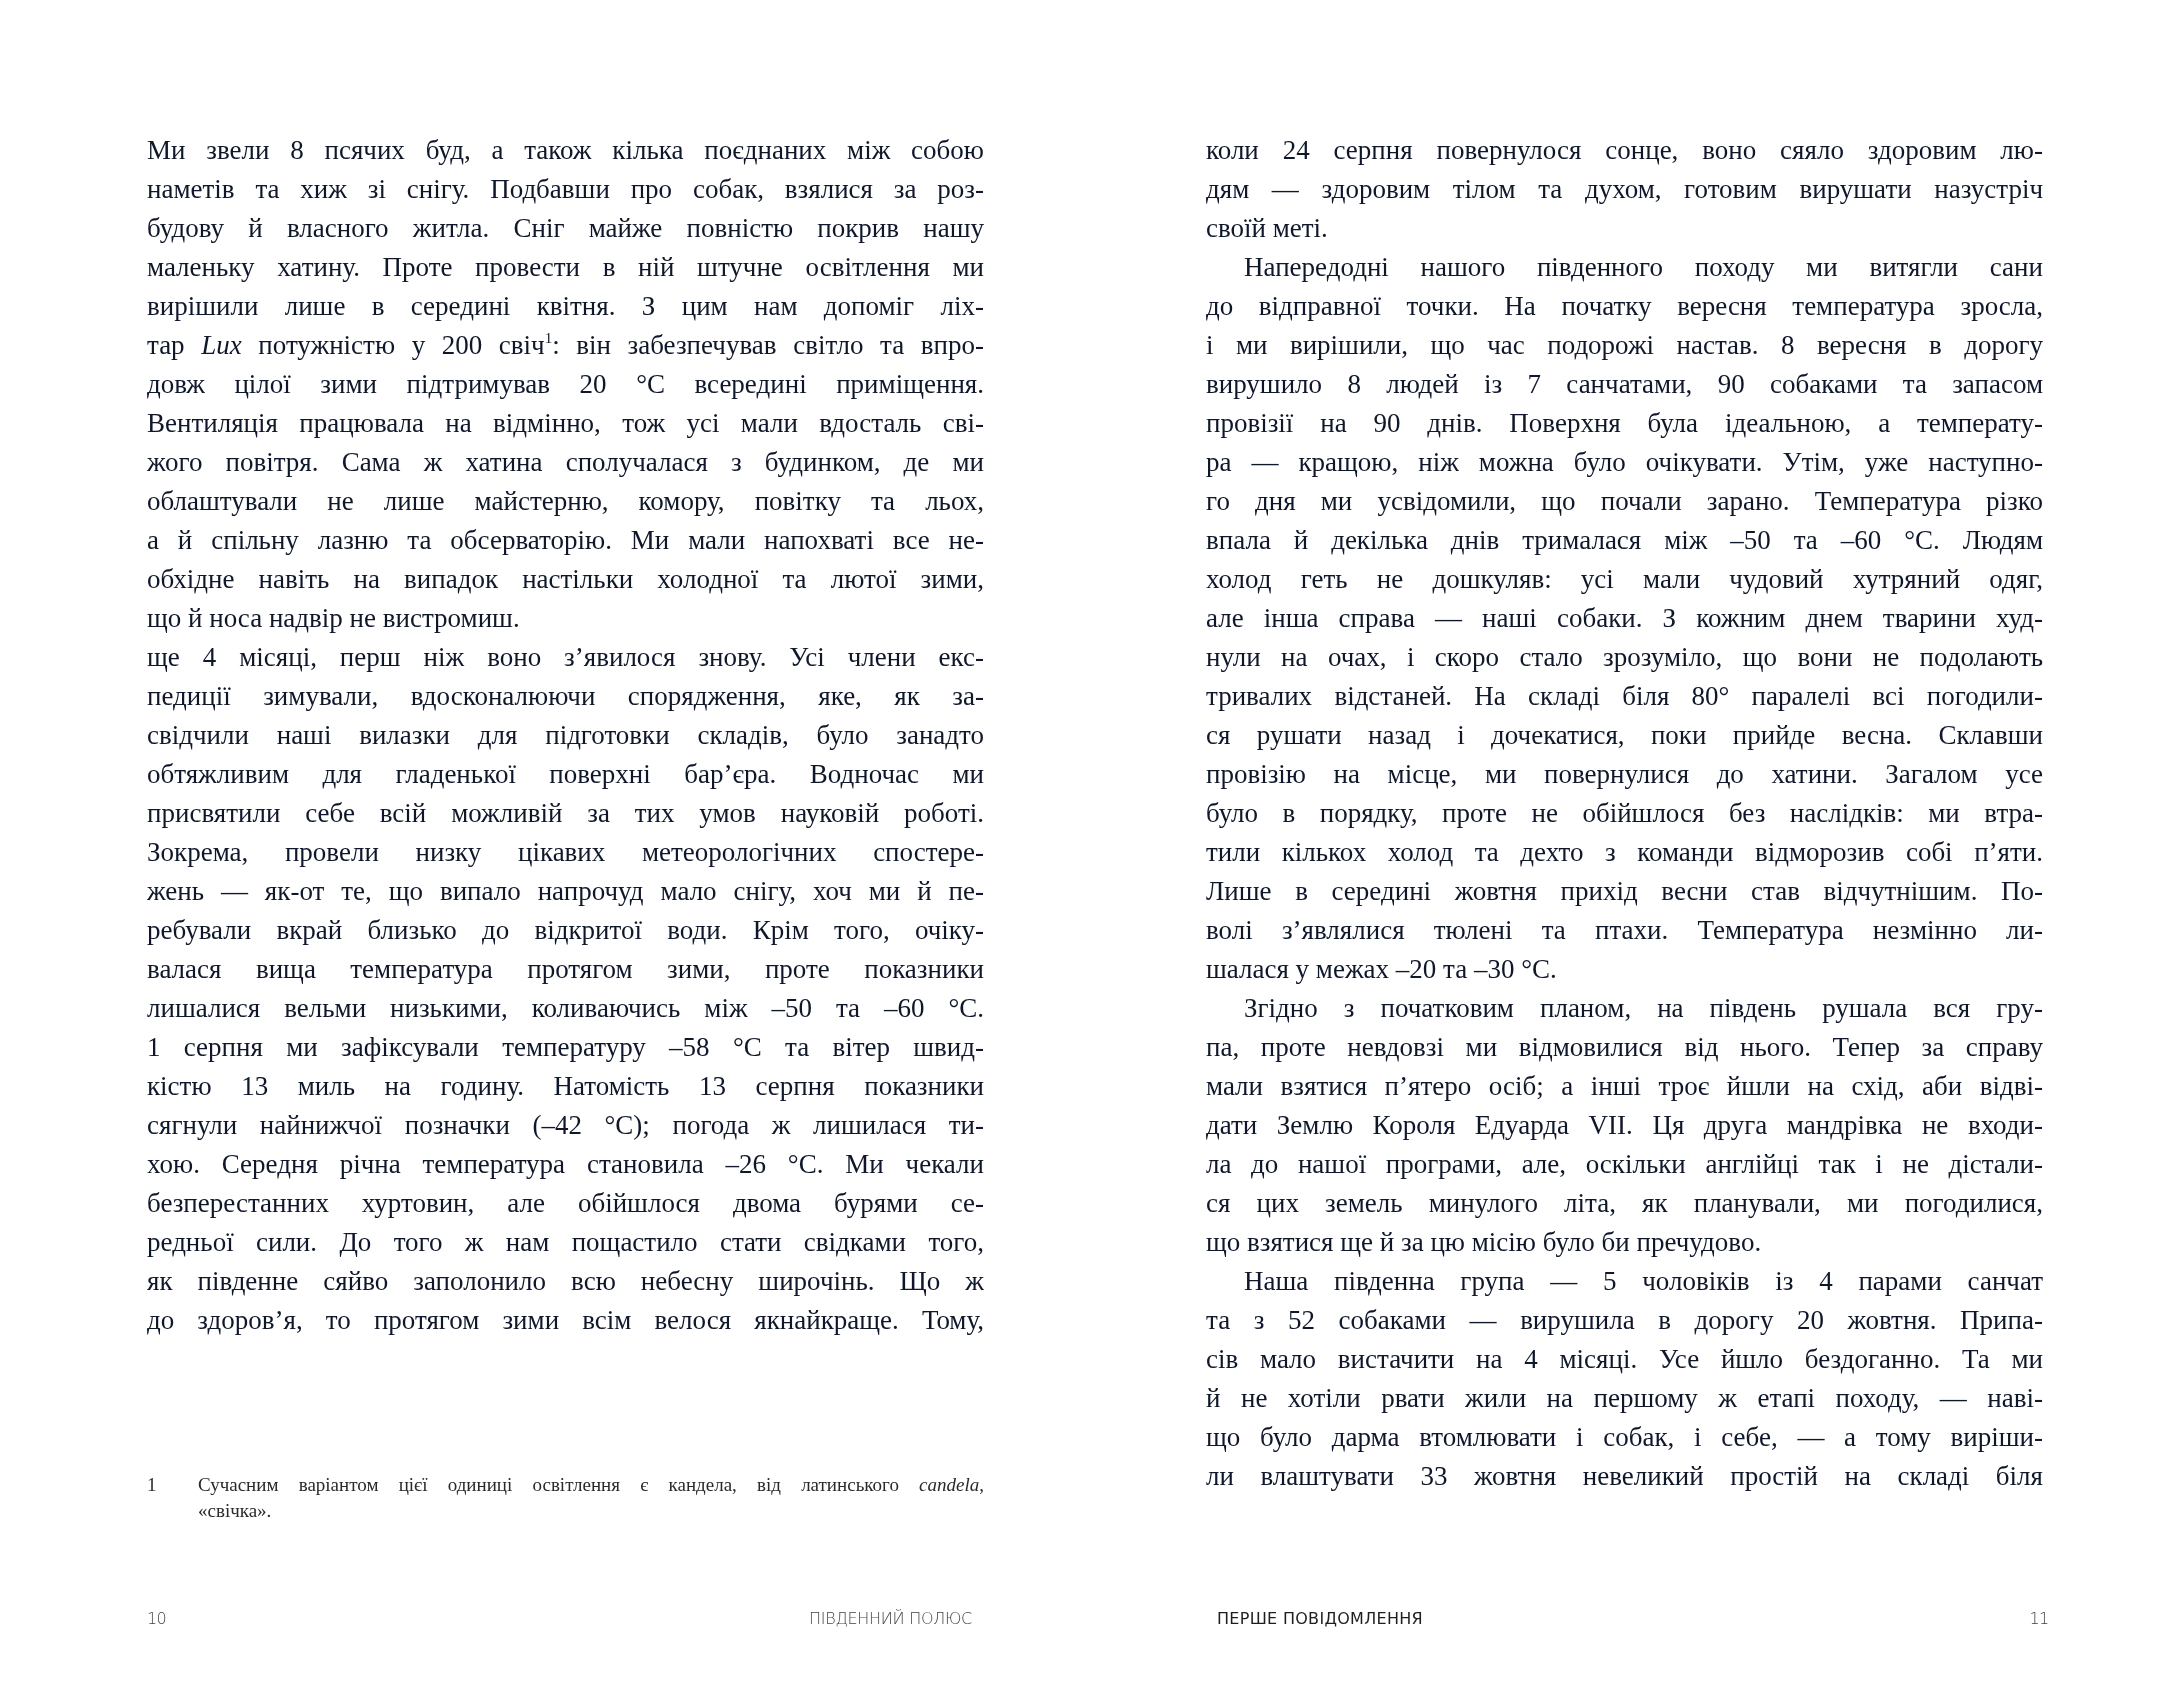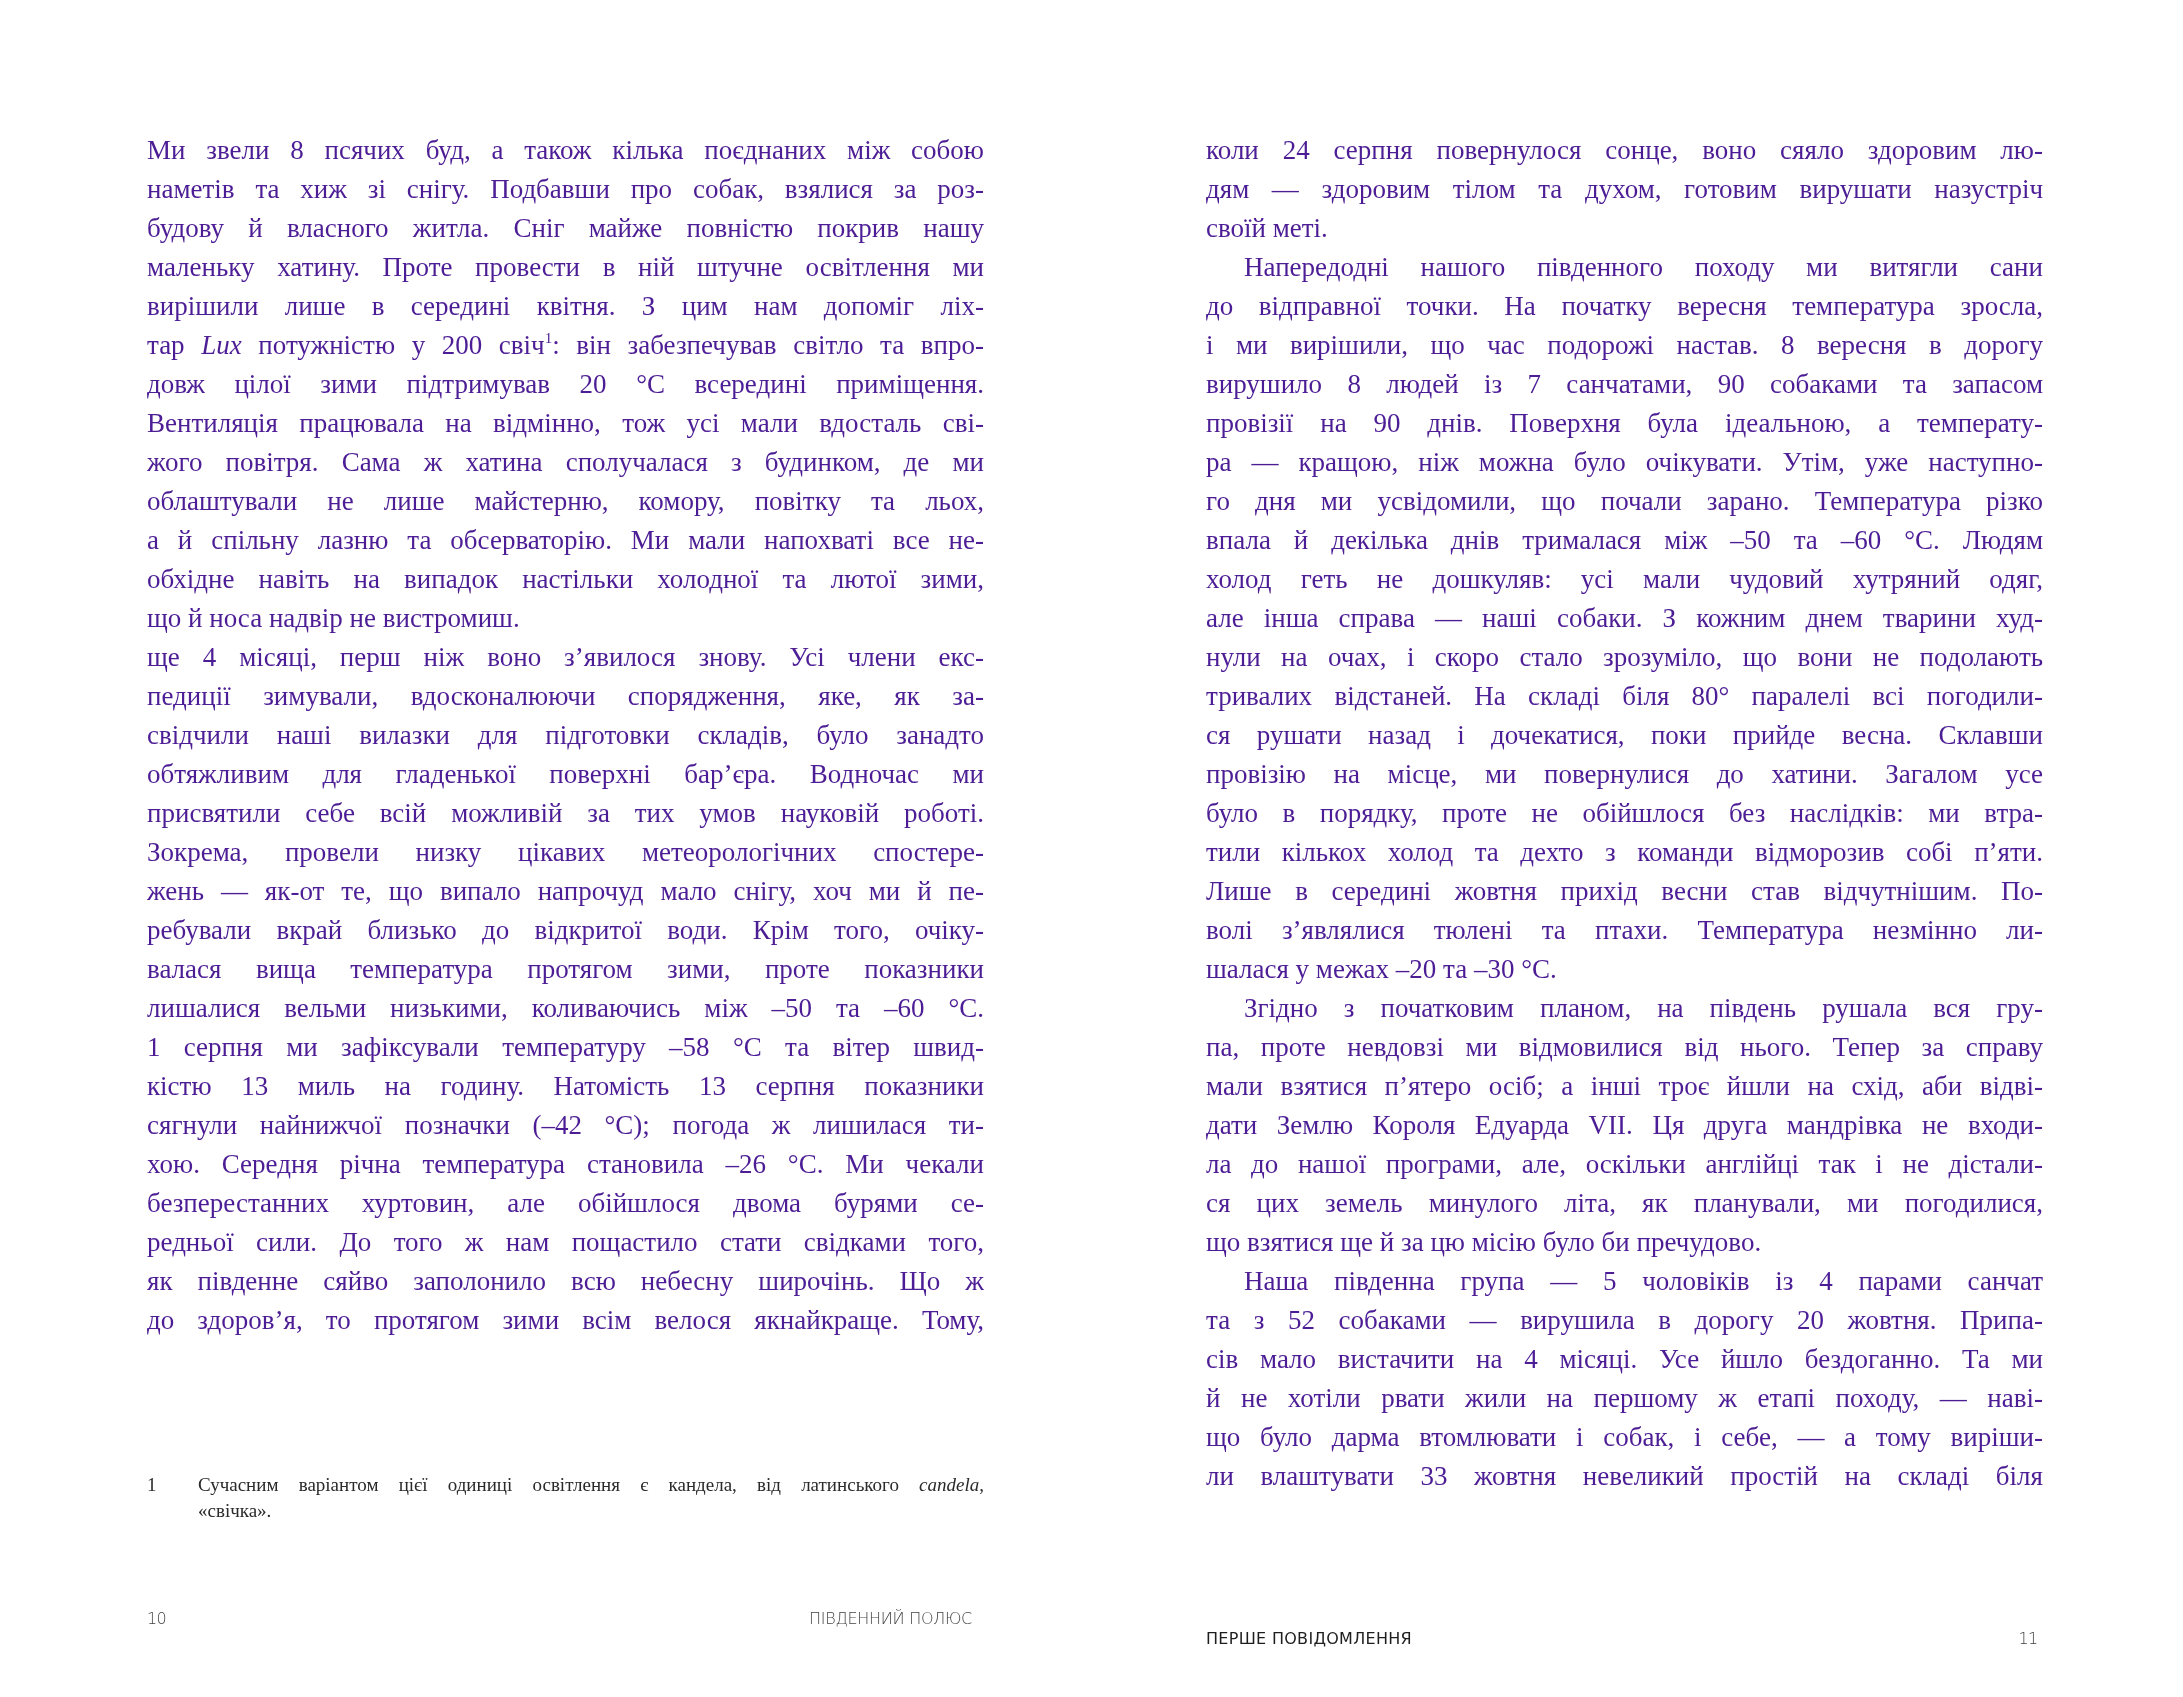--- a/index.html
+++ b/index.html
@@ -3,21 +3,21 @@
 <meta charset="utf-8">
 <style>
   html, body { margin: 0; padding: 0; background: #ffffff; }
   body { width: 2183px; height: 1698px; position: relative; overflow: hidden; }
   .page { position: absolute; top: 0; height: 1698px; }
   .page-left { left: 0; width: 1091px; }
   .page-right { left: 1091px; width: 1092px; }
   .body-text {
     position: absolute; top: 131px;
     font-family: "Liberation Serif", "DejaVu Serif", serif;
-    font-size: 27px; line-height: 39px; color: #4c1d95;
+    font-size: 27px; line-height: 39px; color: #0f172a;
   }
   .page-left .body-text { left: 147px; width: 837px; }
   .page-right .body-text { left: 115px; width: 837px; }
   .line {
     display: block; white-space: nowrap; text-align: justify; text-align-last: justify;
     height: 39px; overflow: visible;
   }
   .line.last { text-align-last: left; }
   .line.indent { padding-left: 38px; }
   sup.fnref { font-size: 15px; line-height: 0; vertical-align: 11px; }
@@ -29,21 +29,21 @@
   }
   .fn-num { position: absolute; left: 0; top: 0; }
   .fn-text { margin-left: 51px; text-align: justify; }
   .fn-text .line { height: 26px; }
   .footer {
     position: absolute; top: 1605px; height: 27px;
     font-family: "DejaVu Sans", "Liberation Sans", sans-serif;
     font-size: 16px; line-height: 27px; color: #3a3a3a;
   }
   .page-left .footer { left: 147px; width: 837px; }
-  .page-right .footer { left: 115px; width: 837px; margin-top: 20px; }
+  .page-right .footer { left: 126px; width: 837px; }
   .folio-left { position: absolute; left: 0; top: 0; font-weight: 300; color: #444; letter-spacing: -0.7px; }
   .running-left { position: absolute; right: 12px; top: 0; font-weight: 300; color: #444; letter-spacing: -0.3px; }
   .running-right { position: absolute; left: 0; top: 0; color: #1e1e1e; letter-spacing: 0.3px; }
   .folio-right { position: absolute; right: 5.5px; top: 0; font-weight: 300; color: #404040; letter-spacing: -0.7px; }
 </style>
 </head>
 <body>
 
 <div class="page page-left">
   <div class="body-text" id="left-body">

